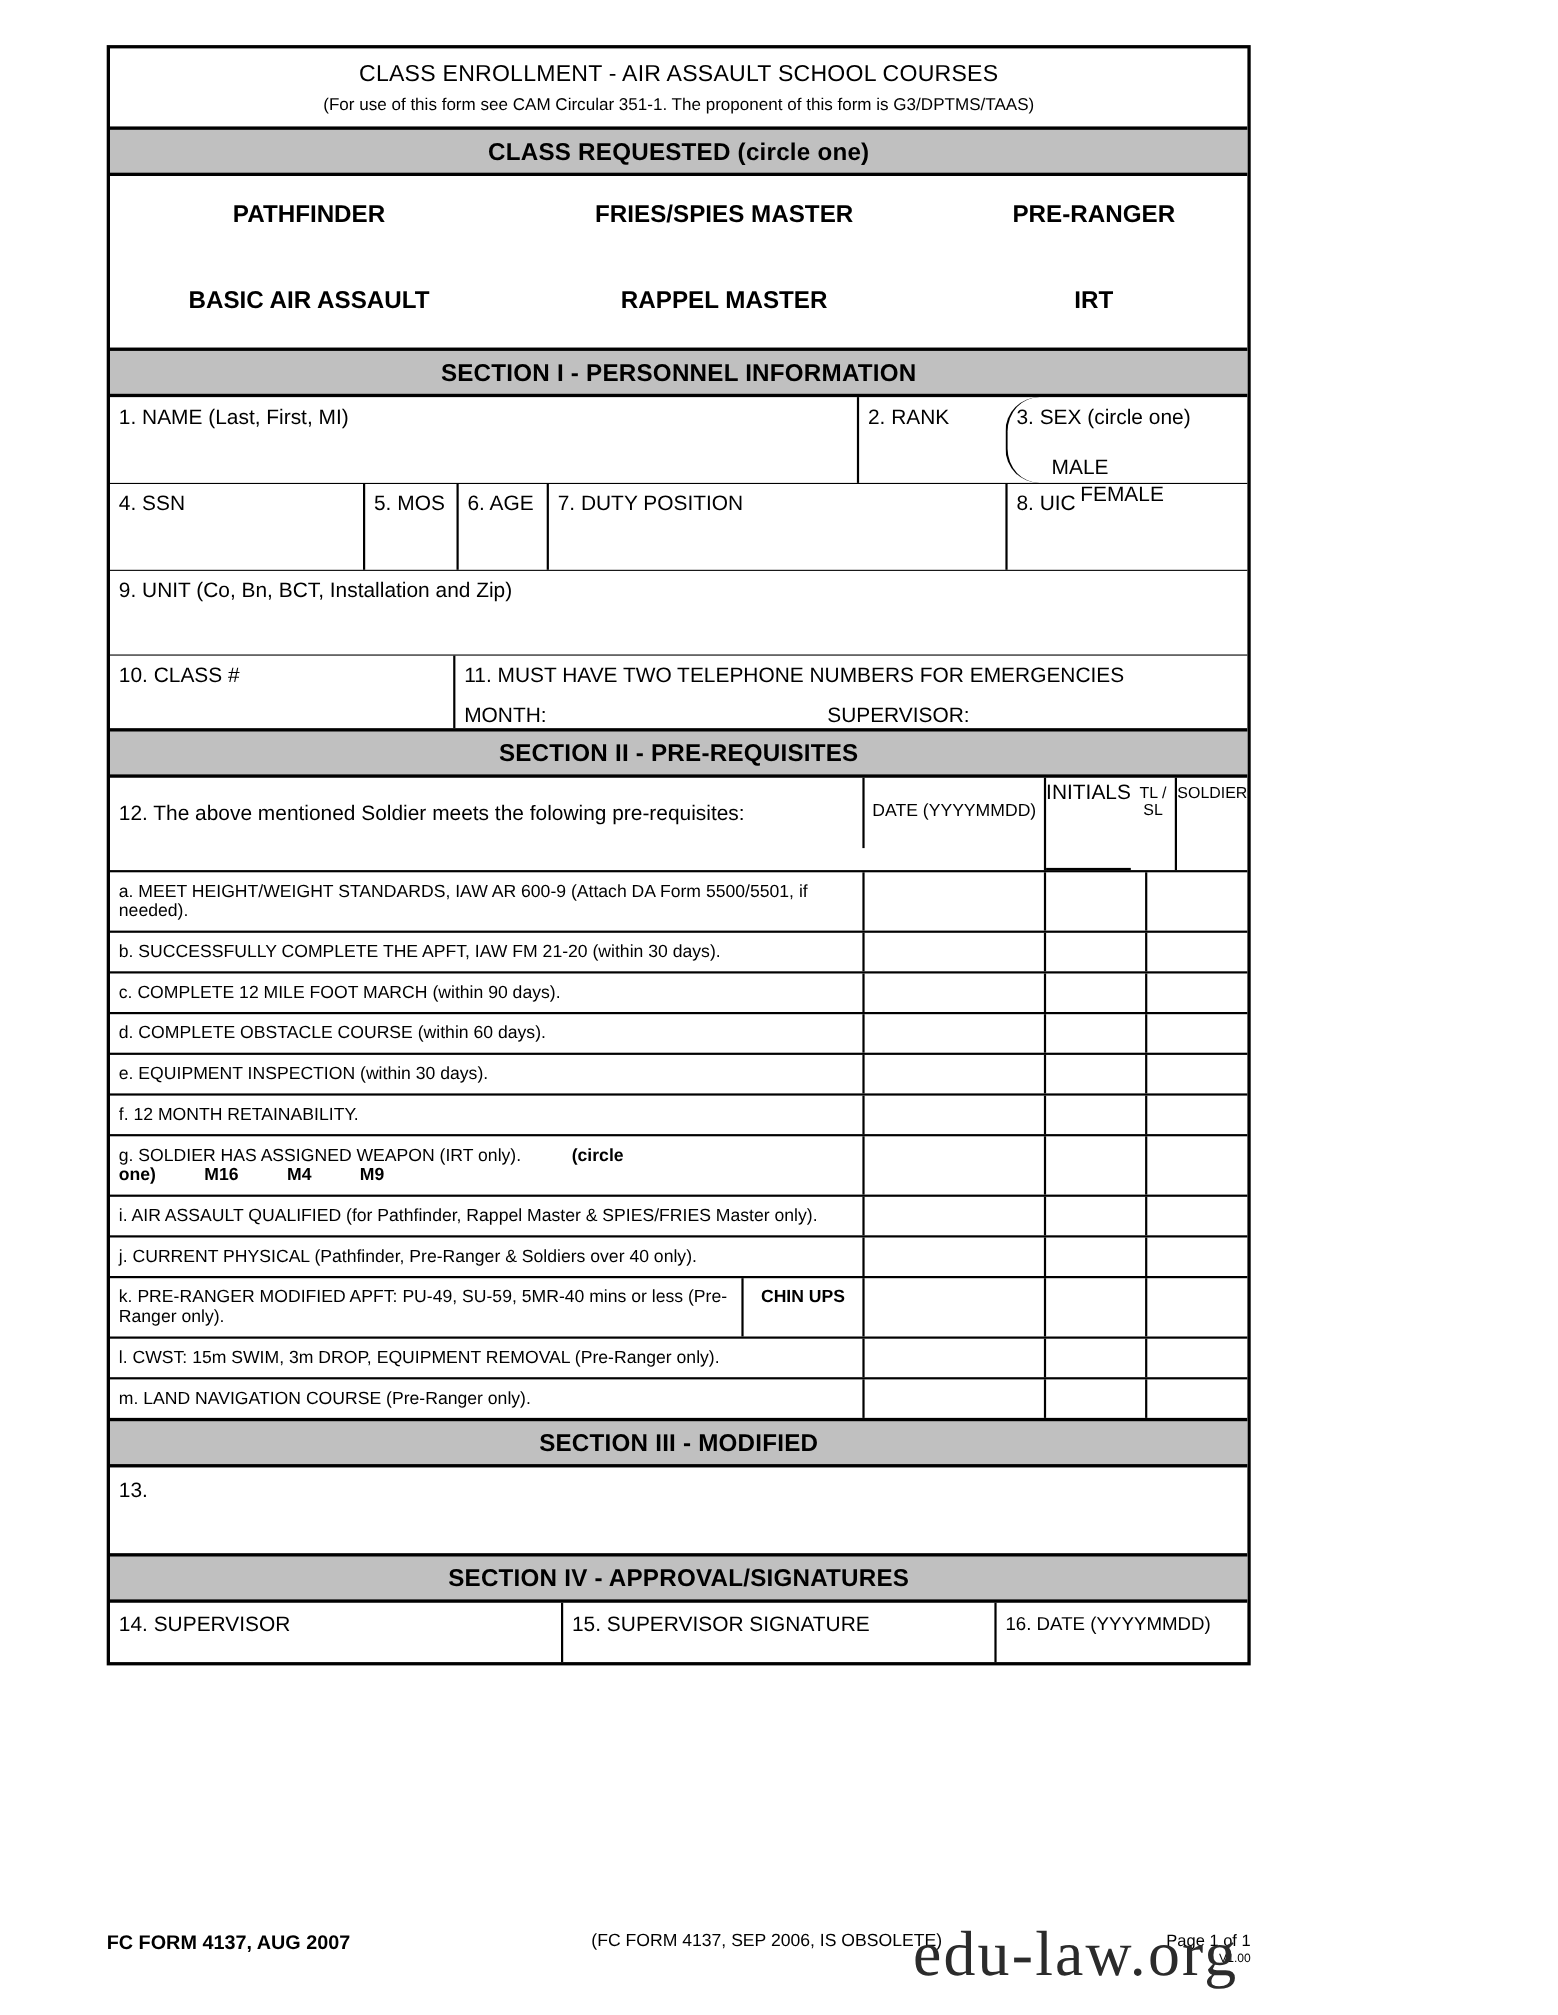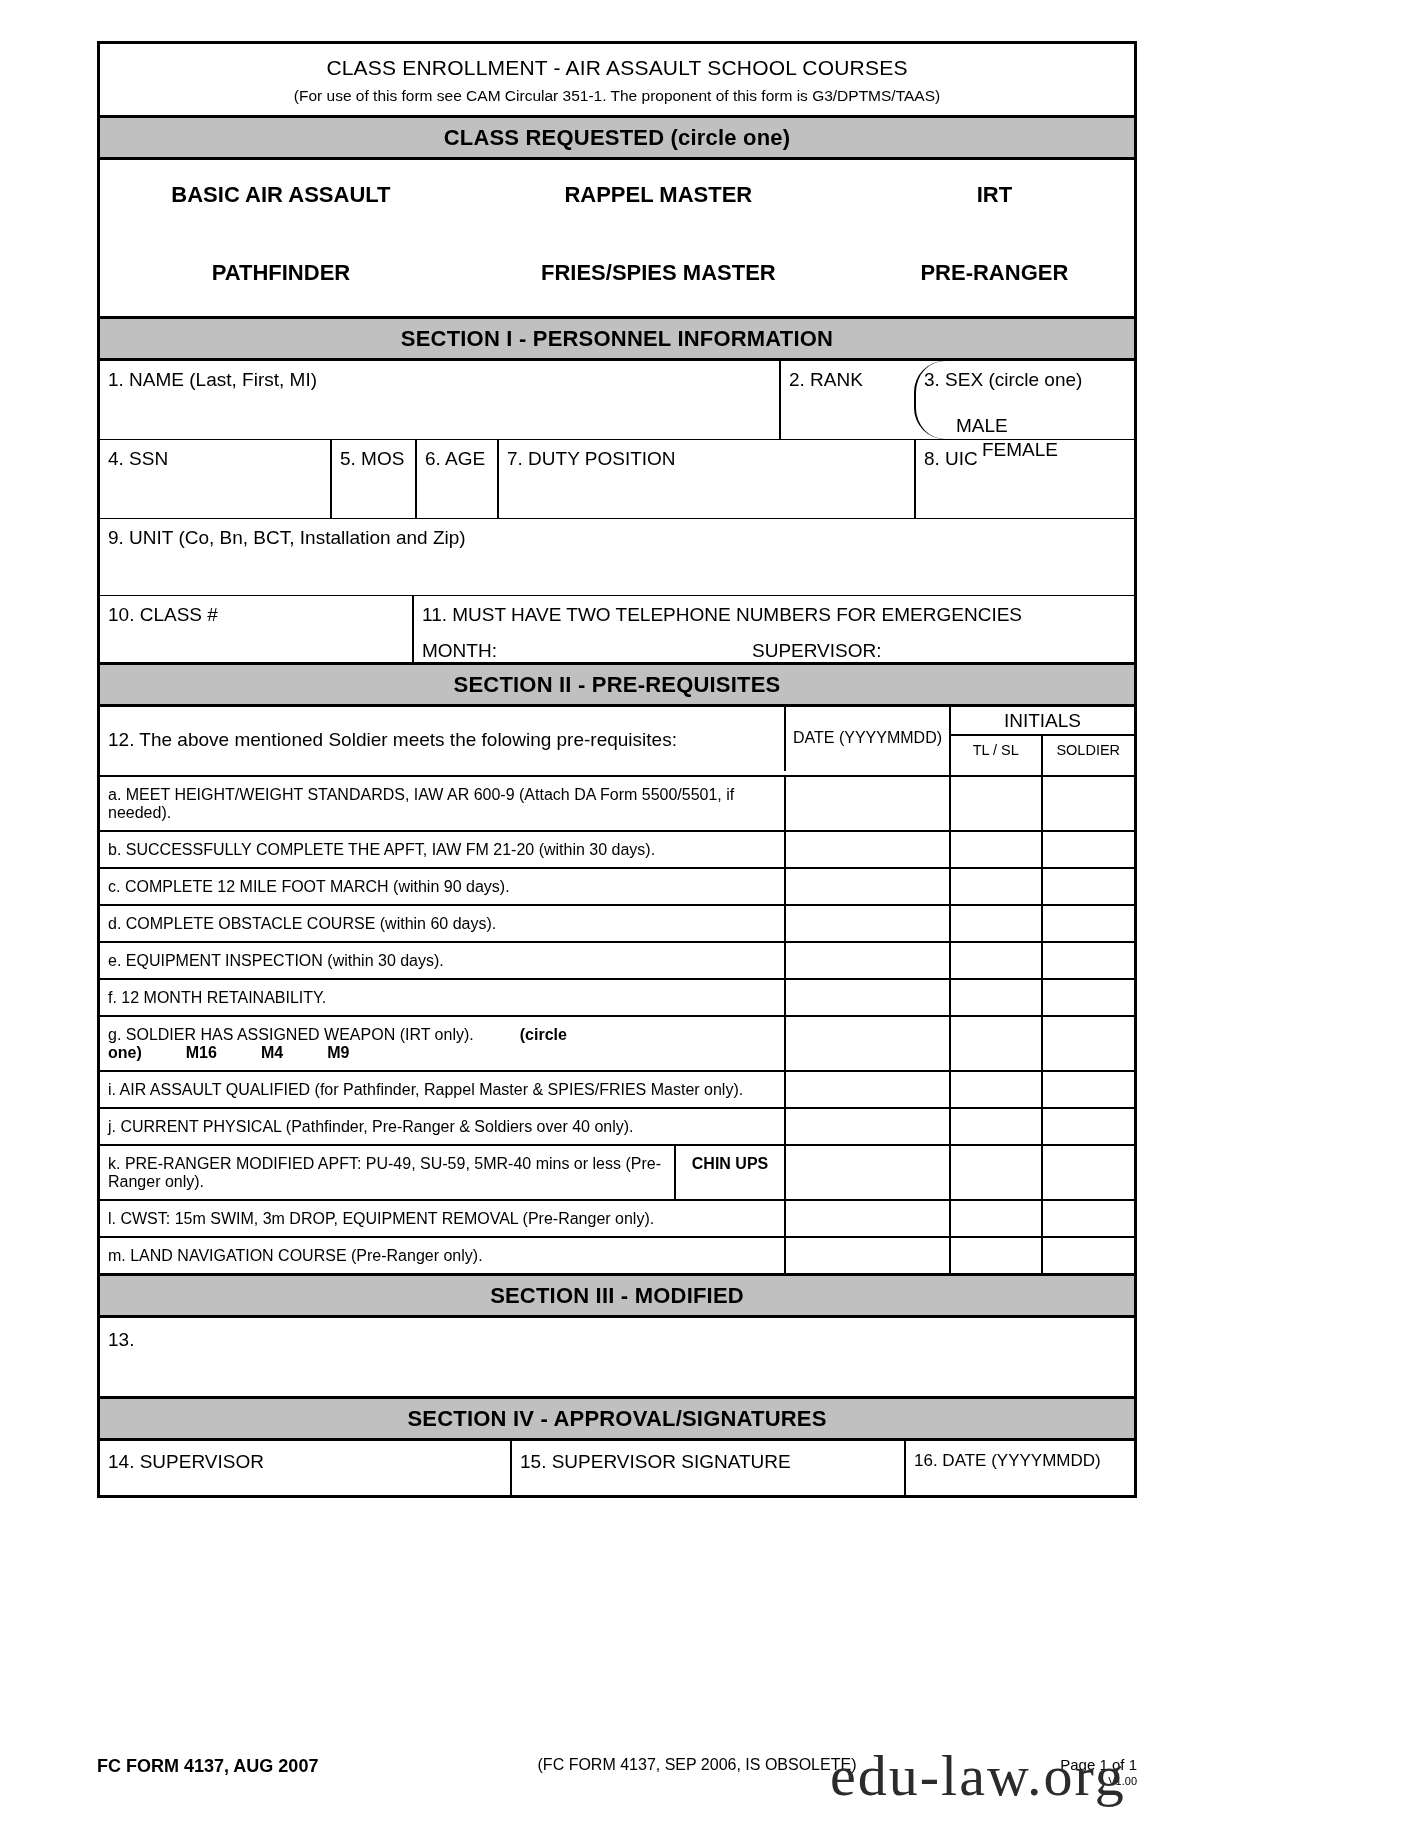--- a/index.html
+++ b/index.html
@@ -114,23 +114,23 @@
   }
   .prq-date {
     flex: 0 0 165px;
     font-size: 16px;
     text-align: center;
     padding-top: 22px;
     height: 64px;
   }
   .prq-init {
     flex: 0 0 185px;
-    height: 68px;
+    height: 84px;
     display: flex;
-    flex-direction: column;
+    flex-direction: row;
   }
   .prq-init-title {
     text-align: center;
     font-size: 19px;
     padding: 3px 0 2px 0;
     border-bottom: 2px solid #000;
     flex: 0 0 auto;
   }
   .prq-init-subs { display: flex; flex: 1 1 auto; }
   .prq-init-sub {
@@ -224,28 +224,28 @@
 
     <div class="title-block">
       <div class="form-title">CLASS ENROLLMENT - AIR ASSAULT SCHOOL COURSES</div>
       <div class="form-subtitle">(For use of this form see CAM Circular 351-1.  The proponent of this form is G3/DPTMS/TAAS)</div>
     </div>
 
     <div class="section-bar">CLASS REQUESTED (circle one)</div>
 
     <div class="class-choices">
       <div class="choice-row">
+        <div class="choice c1">PATHFINDER</div>
+        <div class="choice c2">FRIES/SPIES MASTER</div>
+        <div class="choice c3">PRE-RANGER</div>
+      </div>
+      <div class="choice-row">
         <div class="choice c1">BASIC AIR ASSAULT</div>
         <div class="choice c2">RAPPEL MASTER</div>
         <div class="choice c3">IRT</div>
-      </div>
-      <div class="choice-row">
-        <div class="choice c1">PATHFINDER</div>
-        <div class="choice c2">FRIES/SPIES MASTER</div>
-        <div class="choice c3">PRE-RANGER</div>
       </div>
     </div>
 
     <div class="section-bar">SECTION I - PERSONNEL INFORMATION</div>
 
     <div class="row">
       <div class="cell h-name" style="flex:1 1 auto;">
         <span class="fld-num">1.  NAME (Last, First, MI)</span>
       </div>
       <div class="cell h-name bl" style="flex:0 0 135px;">

